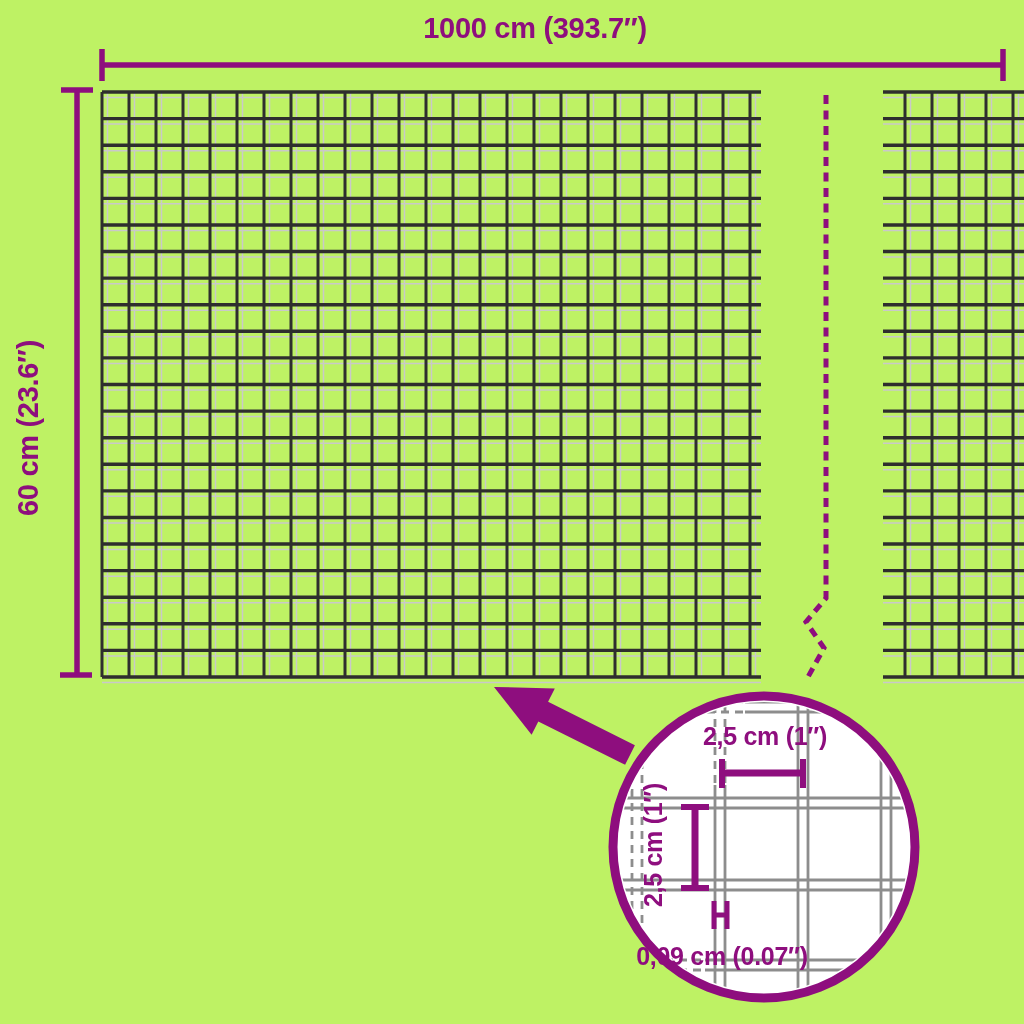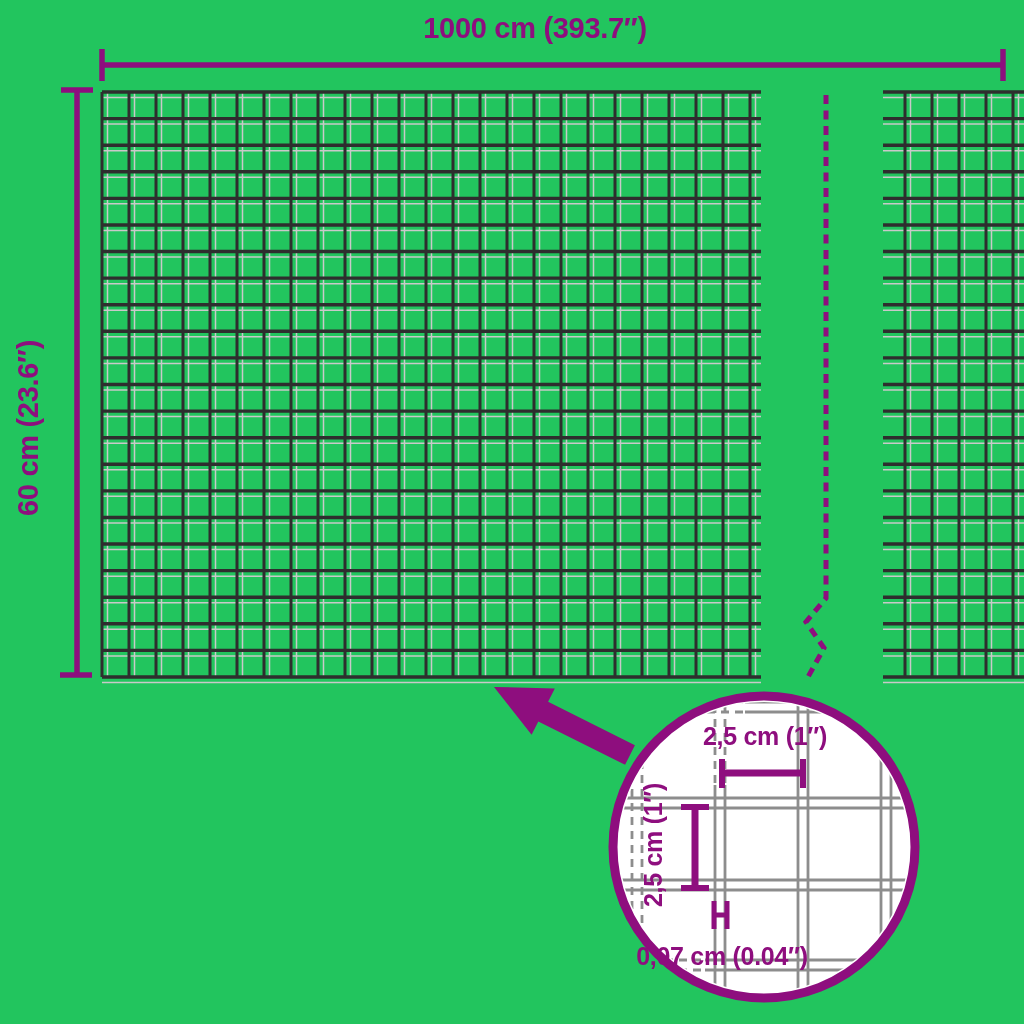--- a/index.html
+++ b/index.html
@@ -1,19 +1,19 @@
 <!DOCTYPE html>
 <html style="--accent: #8E0E7E;"><head>
 <meta charset="utf-8">
 <style>
   html,body{margin:0;padding:0;background:#ffffff;}
   .canvas{
     position:relative;
     width:1024px;height:1024px;
-    background:#22c55e;
+    background:#bef264;
     overflow:hidden;
     font-family:"Liberation Sans", sans-serif;
   }
   svg{position:absolute;left:0;top:0;}
   .lbl{
     position:absolute;
     color:var(--accent,#8E0E7E);
     font-weight:700;
     white-space:nowrap;
     transform:translate(-50%,-50%);
@@ -248,14 +248,14 @@
       <line x1="714" y1="901" x2="714" y2="929"></line>
       <line x1="727" y1="901" x2="727" y2="929"></line>
       <line x1="714" y1="915" x2="727" y2="915"></line>
     </g>
   </svg>
 
   <div class="lbl big" style="left:535px; top:28px;">1000 cm (393.7″)</div>
   <div class="lbl big rot" style="left:28px; top:428px;">60 cm (23.6″)</div>
   <div class="lbl small" style="left:765px; top:736px;">2,5 cm (1″)</div>
   <div class="lbl small rot" style="left:653px; top:845px;">2,5 cm (1″)</div>
-  <div class="lbl small" style="left:722px; top:956px;">0,07 cm (0.04″)</div>
+  <div class="lbl small" style="left:722px; top:956px;">0,09 cm (0.07″)</div>
 </div>
 
 </body></html>

